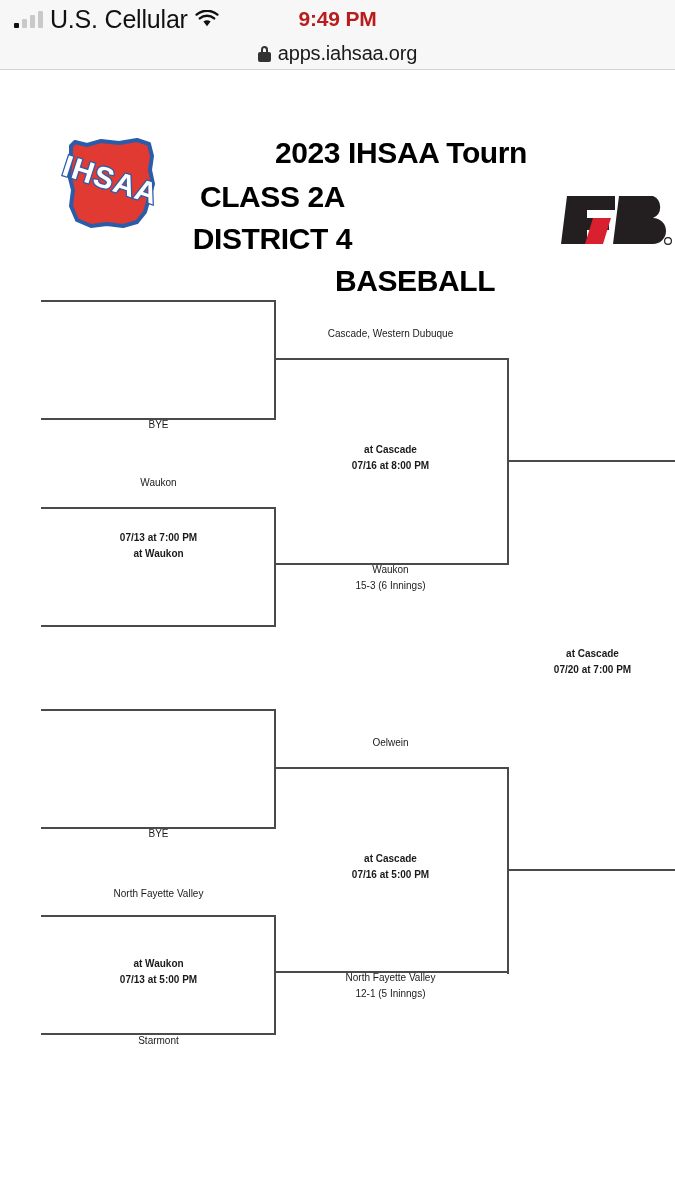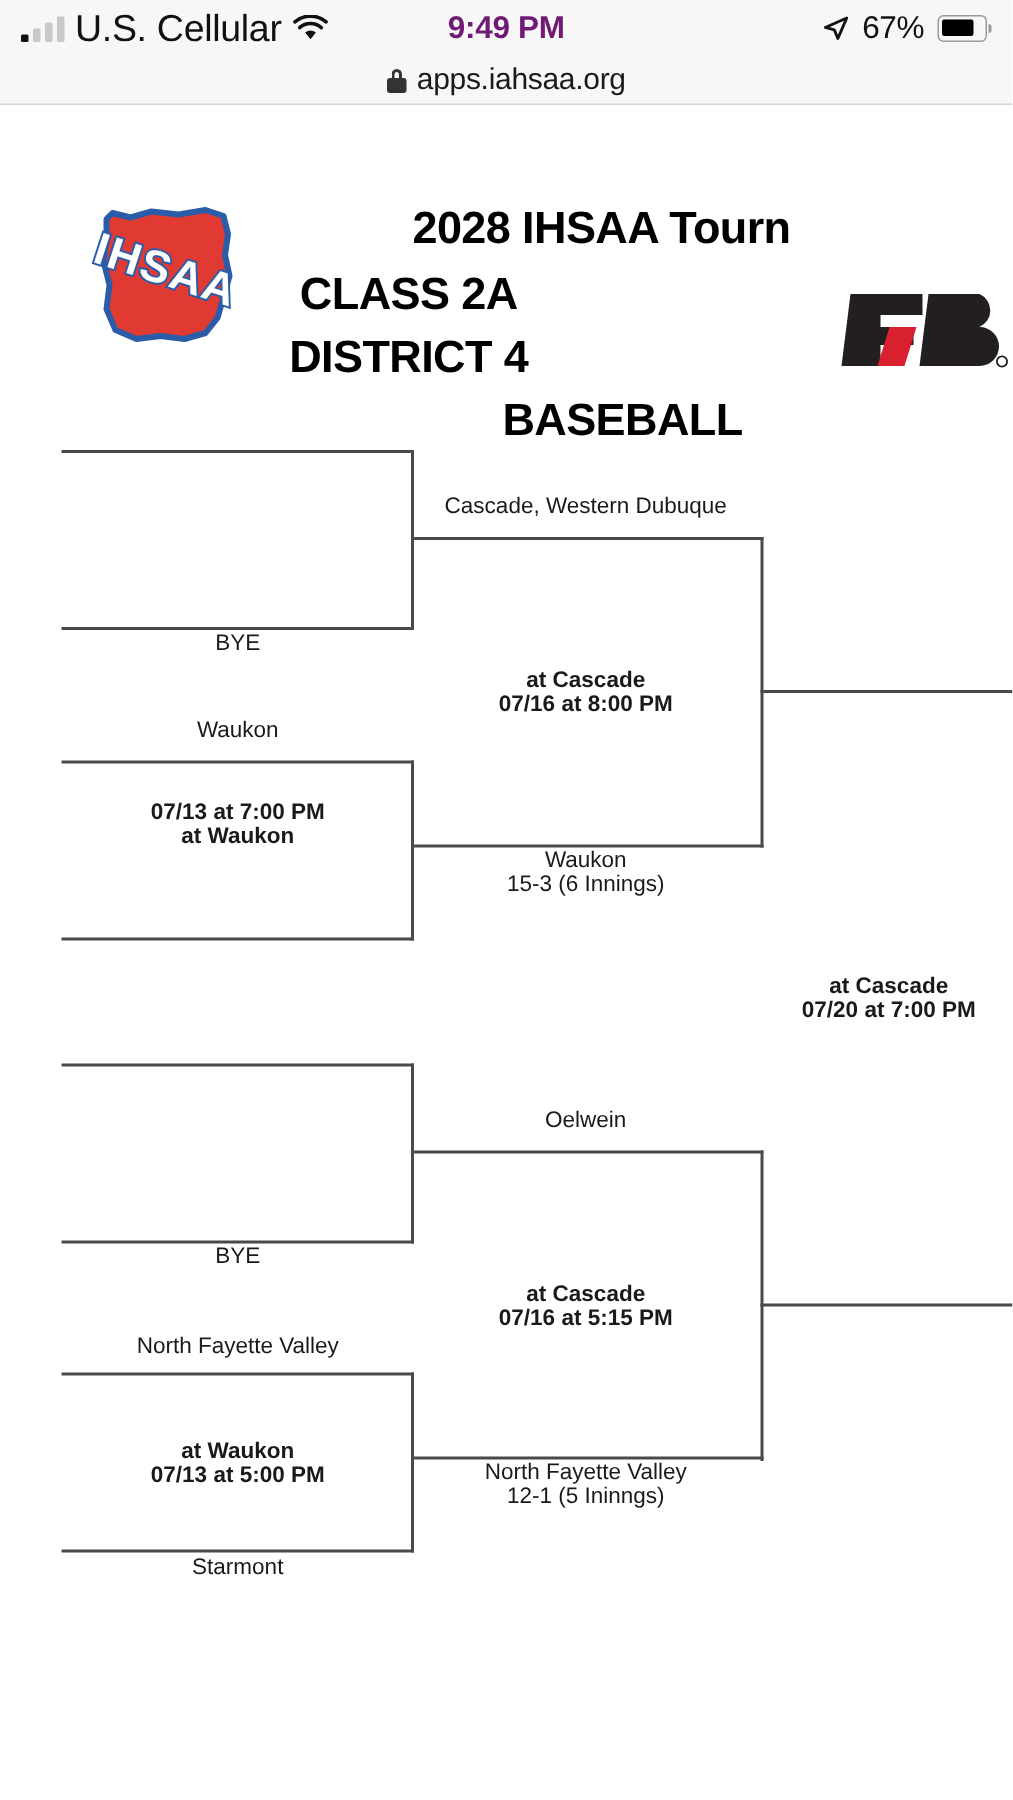--- a/index.html
+++ b/index.html
@@ -21,21 +21,21 @@
   .bars { display:flex; align-items:flex-end; gap:3px; height:17px; }
   .bars i { display:block; width:5px; border-radius:1px; background:#c9c9c9; }
   .bars i:nth-child(1){ height:5px; background:#111; }
   .bars i:nth-child(2){ height:9px; }
   .bars i:nth-child(3){ height:13px; }
   .bars i:nth-child(4){ height:17px; }
   .carrier { font-size:25px; color:#111; letter-spacing:-0.2px; }
   .wifi { width:24px; height:18px; position:relative; }
   .sb-center { position:absolute; left:0; top:0; width:675px; height:38px;
                display:flex; align-items:center; justify-content:center; }
-  .sb-time { font-size:21px; font-weight:bold; color:#701a75; letter-spacing:-0.2px; }
+  .sb-time { font-size:21px; font-weight:bold; color:#b91c1c; letter-spacing:-0.2px; }
   .sb-right { position:absolute; right:14px; top:0; height:38px; display:flex; align-items:center; gap:9px; }
   .loc-arrow { width:18px; height:18px; }
   .batt-pct { font-size:21px; color:#111; letter-spacing:-0.3px; }
   .batt { position:relative; width:36px; height:18px; }
   .batt-body { position:absolute; left:0; top:0; width:33px; height:18px;
                border:1.8px solid #9a9a9a; border-radius:4px; }
   .batt-fill { position:absolute; left:2.5px; top:2.5px; width:21px; height:11px;
                background:#000; border-radius:1.5px; }
   .batt-cap { position:absolute; right:0; top:6px; width:2.5px; height:6px;
               background:#9a9a9a; border-radius:0 2px 2px 0; }
@@ -83,21 +83,21 @@
   .fb-logo { position:absolute; left:553px; top:118px; width:122px; height:62px; }
 
   
   #bracket { position:absolute; left:0; top:0; width:675px; height:1200px; }
 
   .hline { position:absolute; height:0; border-top:2.5px solid #4a4a4a; }
   .vline { position:absolute; width:0; border-left:2.5px solid #4a4a4a; }
 
   .lbl {
     position:absolute; text-align:center;
-    font-size:15px; color:#1a1a1a; white-space:nowrap;
+    font-size:10px; color:#1a1a1a; white-space:nowrap;
     line-height:1.28;
   }
   .lbl.bold { font-weight:bold; }
 </style>
 </head>
 <body>
 
 <div id="page">
 
   <div class="statusbar">
@@ -115,33 +115,20 @@
           <path d="M4.8 8.4 a11 11 0 0 1 14.4 0" stroke="#111" stroke-width="2.4" fill="none" stroke-linecap="round"></path>
           <path d="M1.6 4.6 a16 16 0 0 1 20.8 0" stroke="#111" stroke-width="2.4" fill="none" stroke-linecap="round"></path>
         </svg>
       </span>
     </div>
 
     <div class="sb-center">
       <span class="sb-time">9:49 PM</span>
     </div>
 
-    <div class="sb-right">
-      <span class="loc-arrow">
-        <svg width="18" height="18" viewBox="0 0 18 18">
-          <path d="M16.5 2 L2.2 8.3 L8.2 9.9 L10.6 15.6 Z" fill="none" stroke="#111" stroke-width="1.9" stroke-linejoin="round"></path>
-        </svg>
-      </span>
-      <span class="batt-pct">67%</span>
-      <span class="batt">
-        <span class="batt-body"></span>
-        <span class="batt-fill"></span>
-        <span class="batt-cap"></span>
-      </span>
-    </div>
   </div>
 
   <div class="urlbar">
     <span class="lock">
       <span class="lock-shackle"></span>
       <span class="lock-body"></span>
     </span>
     <span class="url-text">apps.iahsaa.org</span>
   </div>
 
@@ -151,21 +138,21 @@
       <svg width="106" height="96" viewBox="0 0 106 96">
         <path d="M14 10 L18 6 L30 9 L44 5 L62 7 L80 4 L92 8 L95 20
                  L93 34 L96 48 L92 62 L88 76 L80 86 L66 90 L50 88
                  L34 90 L20 84 L14 70 L16 54 L12 38 L14 24 Z" fill="#e03a33" stroke="#2a5caa" stroke-width="4" stroke-linejoin="round"></path>
         <g transform="rotate(18 53 46)">
           <text x="53" y="54" text-anchor="middle" font-family="Liberation Sans, sans-serif" font-size="30" font-weight="bold" fill="#ffffff" stroke="#2a5caa" stroke-width="2.6" paint-order="stroke" letter-spacing="1">IHSAA</text>
         </g>
       </svg>
     </div>
 
-    <div class="title-main">2028 IHSAA Tourn</div>
+    <div class="title-main">2023 IHSAA Tourn</div>
     <div class="title-class">CLASS 2A</div>
     <div class="title-district">DISTRICT 4</div>
     <div class="title-sport">BASEBALL</div>
 
     <div class="fb-logo">
       <svg width="122" height="62" viewBox="0 0 122 62">
 
         <path d="M14 8 L62 8 L62 22 L34 22 L34 30 L56 30 L56 42 L34 42 L34 56 L8 56 Z" fill="#231f20"></path>
 
         <path d="M40 30 L58 30 L50 56 L32 56 Z" fill="#d8202f"></path>
@@ -218,21 +205,21 @@
     <div class="lbl" style="left:41px; top:1035px; width:235px;">Starmont</div>
 
     <div class="hline" style="left:274px; top:768px; width:2px;"></div>
     <div class="hline" style="left:274px; top:975px; width:2px;"></div>
 
     <div class="lbl" style="left:274px; top:737px; width:233px;">Oelwein</div>
     <div class="hline" style="left:274px; top:767px; width:235px;"></div>
     <div class="hline" style="left:274px; top:971px; width:235px;"></div>
     <div class="vline" style="left:507px; top:767px; height:207px;"></div>
     <div class="lbl bold" style="left:274px; top:853px; width:233px;">at Cascade</div>
-    <div class="lbl bold" style="left:274px; top:869px; width:233px;">07/16 at 5:15 PM</div>
+    <div class="lbl bold" style="left:274px; top:869px; width:233px;">07/16 at 5:00 PM</div>
     <div class="lbl" style="left:274px; top:972px; width:233px;">North Fayette Valley</div>
     <div class="lbl" style="left:274px; top:988px; width:233px;">12-1 (5 Ininngs)</div>
 
     <div class="hline" style="left:507px; top:869px; width:168px;"></div>
 
     <div class="lbl bold" style="left:510px; top:648px; width:165px;">at Cascade</div>
     <div class="lbl bold" style="left:510px; top:664px; width:165px;">07/20 at 7:00 PM</div>
 
   </div>
 </div>

